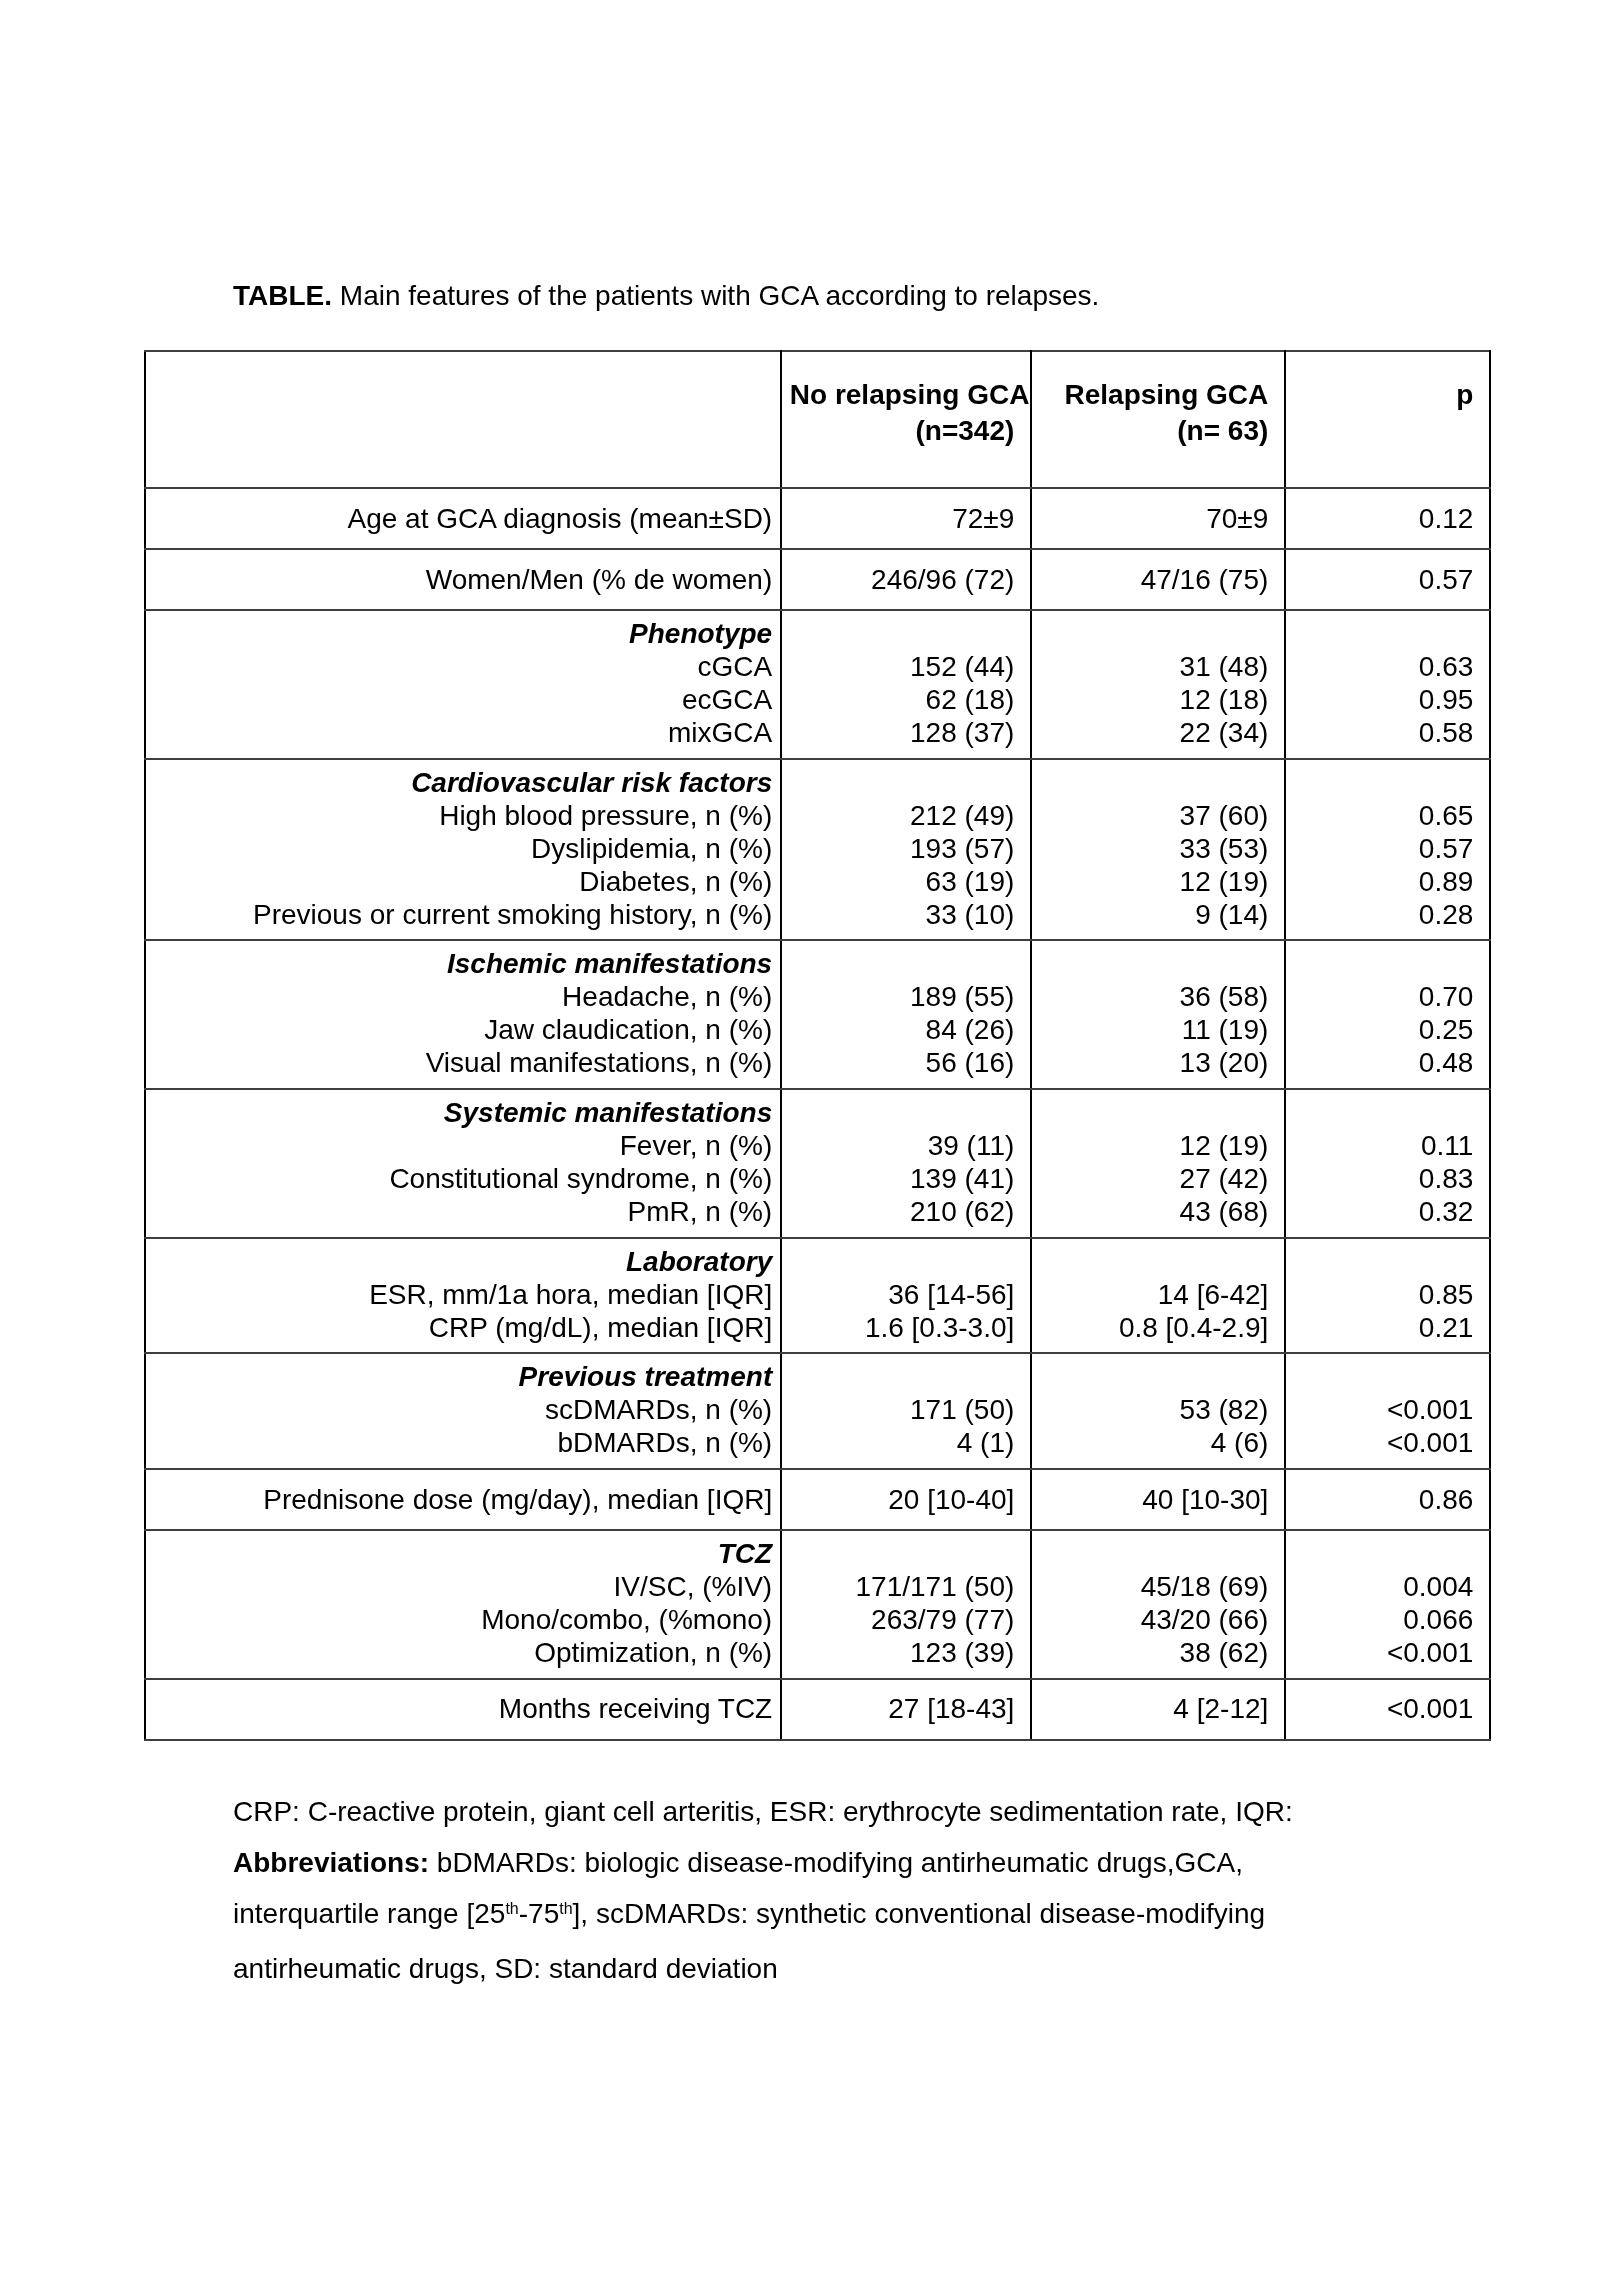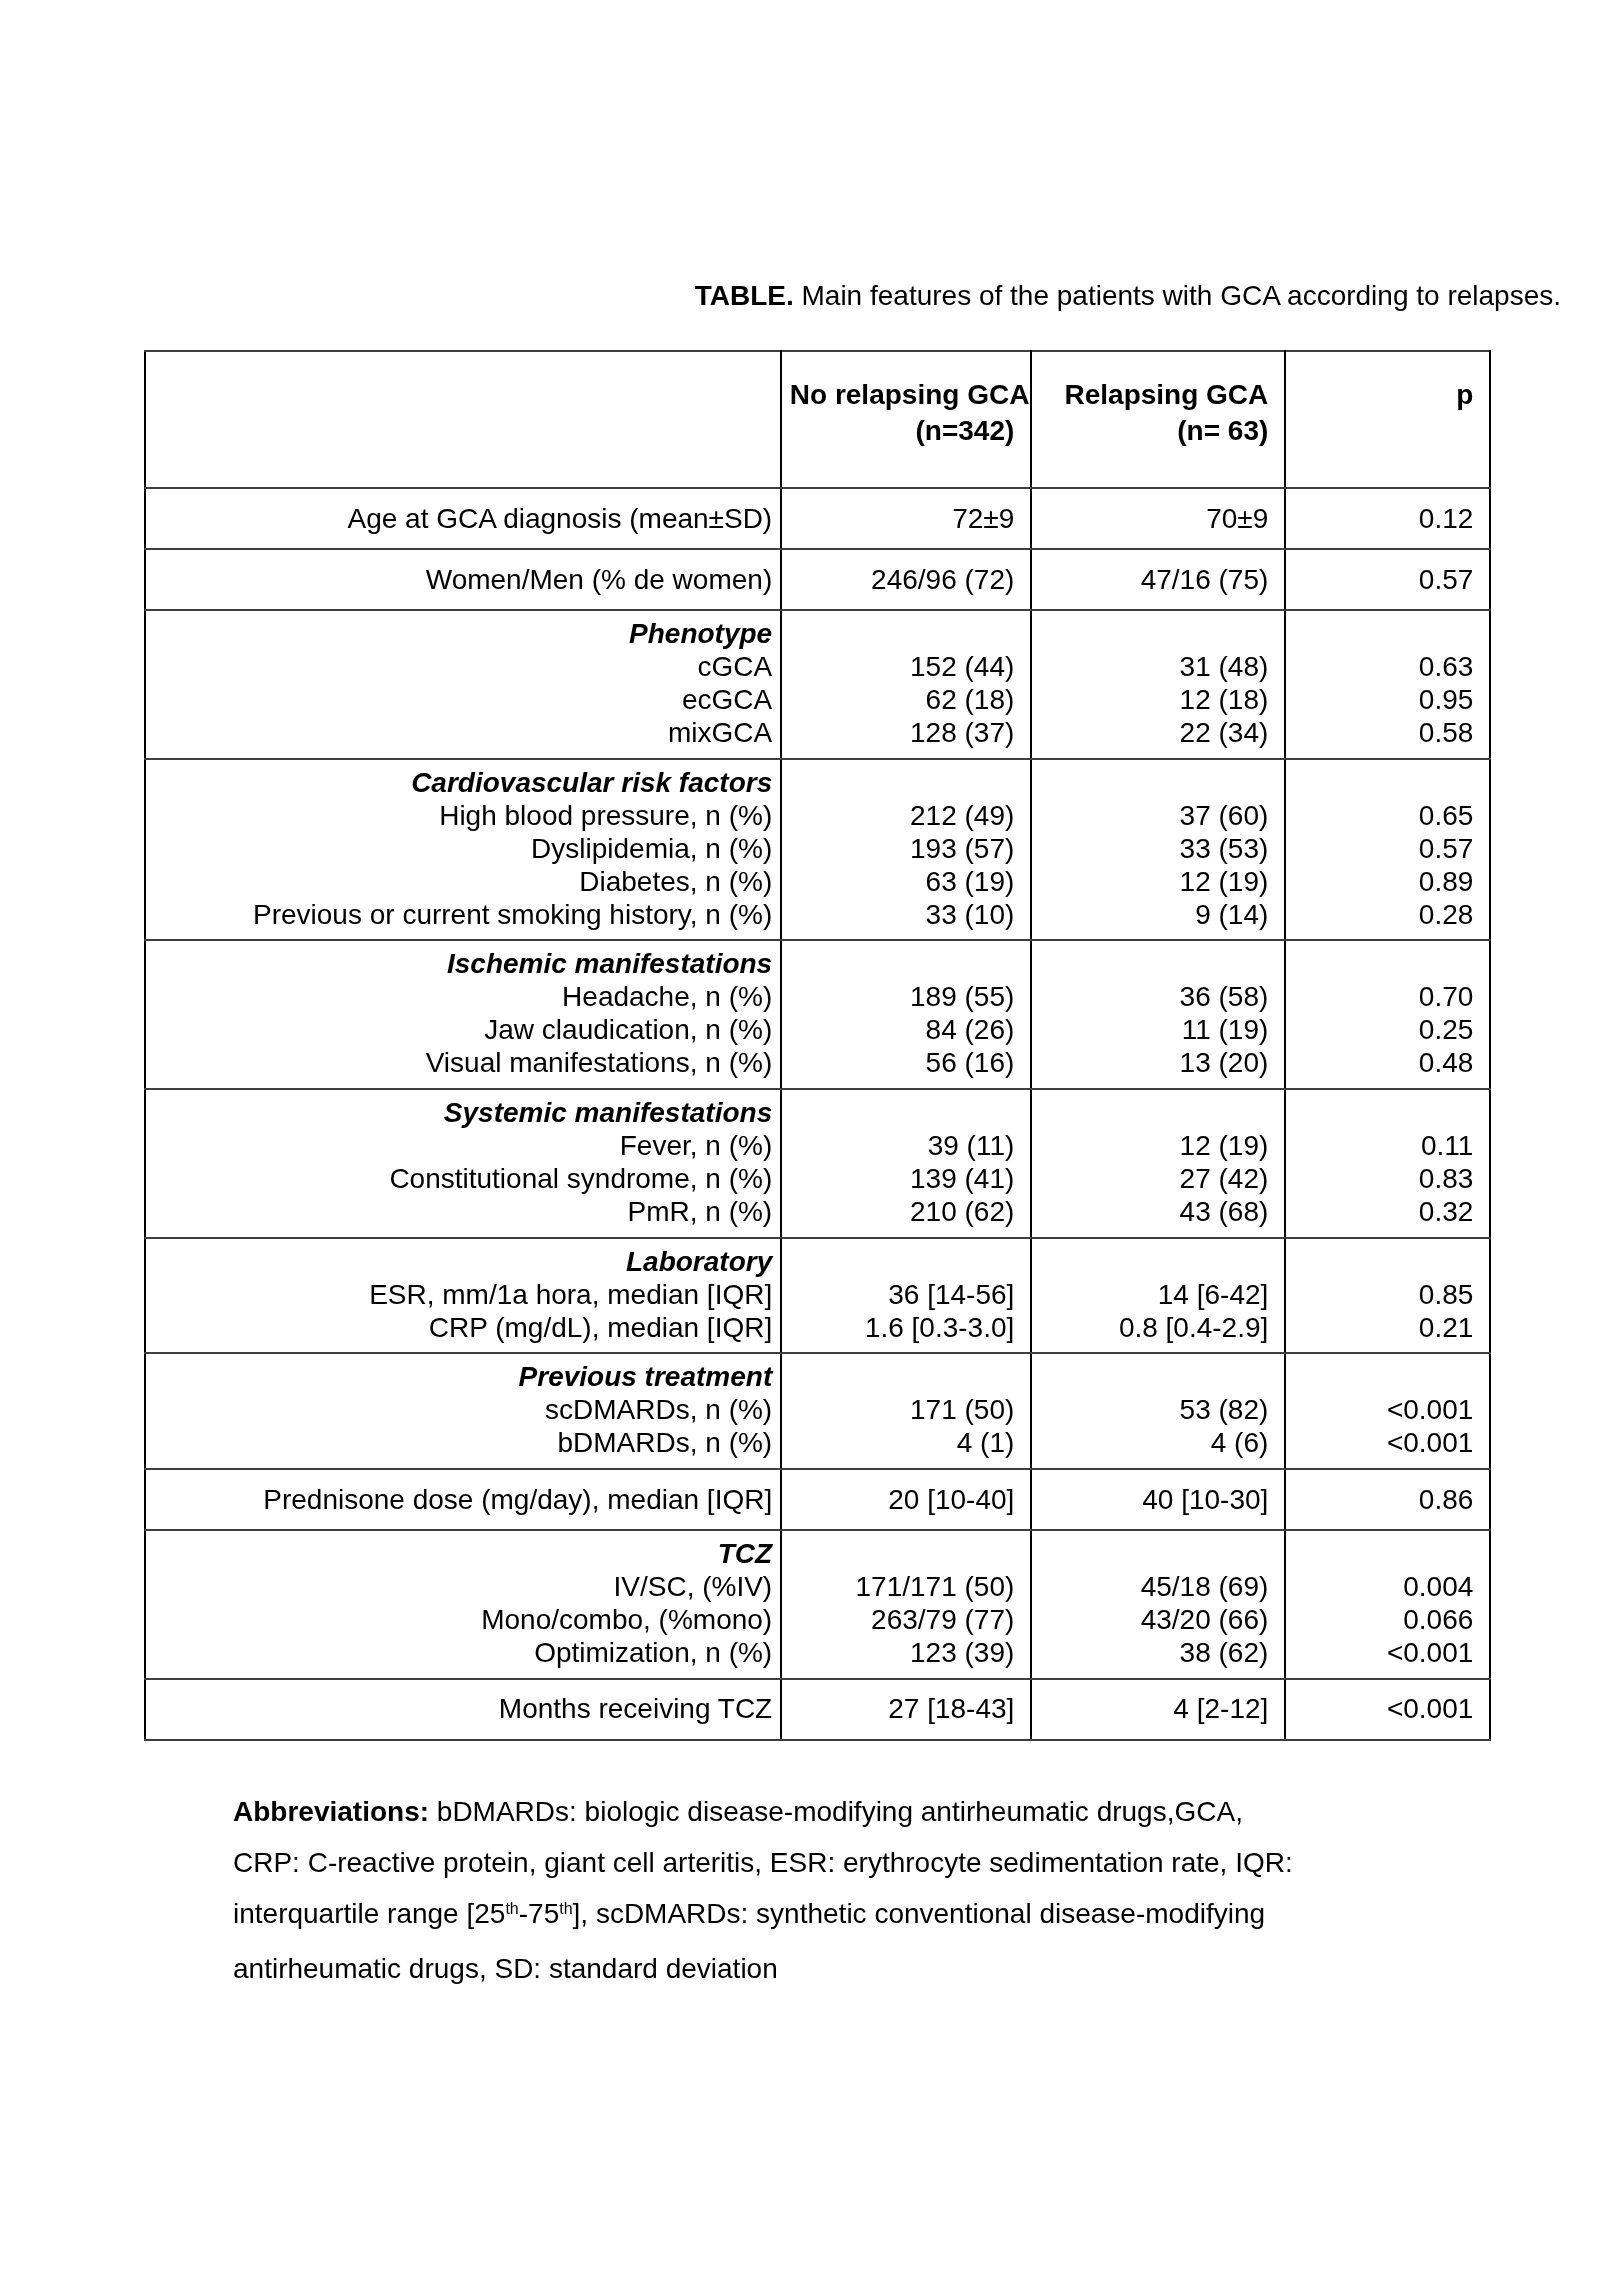--- a/index.html
+++ b/index.html
@@ -2,21 +2,21 @@
 <html><head>
 <meta charset="utf-8">
 <style>
   html,body{margin:0;padding:0;}
   body{
     width:1620px;height:2293px;background:#ffffff;color:#000;
     font-family:"Liberation Sans", sans-serif;
     -webkit-font-smoothing:antialiased;
   }
   .page{position:relative;width:1620px;height:2293px;overflow:hidden;}
-  .caption{margin:278px 59px 0 233px;font-size:28px;line-height:35px;text-align:right;}
+  .caption{margin:278px 59px 0 233px;font-size:28px;line-height:35px;}
   .caption .b{font-weight:bold;}
 
   table.gca{
     margin:37px 0 8px 144px;width:1345px;border-collapse:collapse;table-layout:fixed;
     font-size:28px;
   }
   th,td{
     border-style:solid;border-color:#3e3e3e #000;border-width:2.9px 2px;
     box-sizing:border-box;overflow:hidden;
   }
@@ -281,23 +281,23 @@
         <td class="lab">Months receiving TCZ</td>
         <td class="num">27 [18-43]</td>
         <td class="num">4 [2-12]</td>
         <td class="num">&lt;0.001</td>
       </tr>
 
     </tbody>
   </table>
 
   <div class="footnote">
+    <div class="fline">CRP: C-reactive protein, giant cell arteritis, ESR: erythrocyte sedimentation rate, IQR:</div>
     <div class="fline">
       <span class="b">Abbreviations:</span>
       <span>bDMARDs: biologic disease-modifying antirheumatic drugs,GCA,</span>
     </div>
-    <div class="fline">CRP: C-reactive protein, giant cell arteritis, ESR: erythrocyte sedimentation rate, IQR:</div>
     <div class="fline"><span>interquartile range [25</span><span class="sup">th</span><span>-75</span><span class="sup">th</span><span>], scDMARDs: synthetic conventional disease-modifying</span></div>
     <div class="fline">antirheumatic drugs, SD: standard deviation</div>
   </div>
 
 </div>
 
 
 </body></html>

